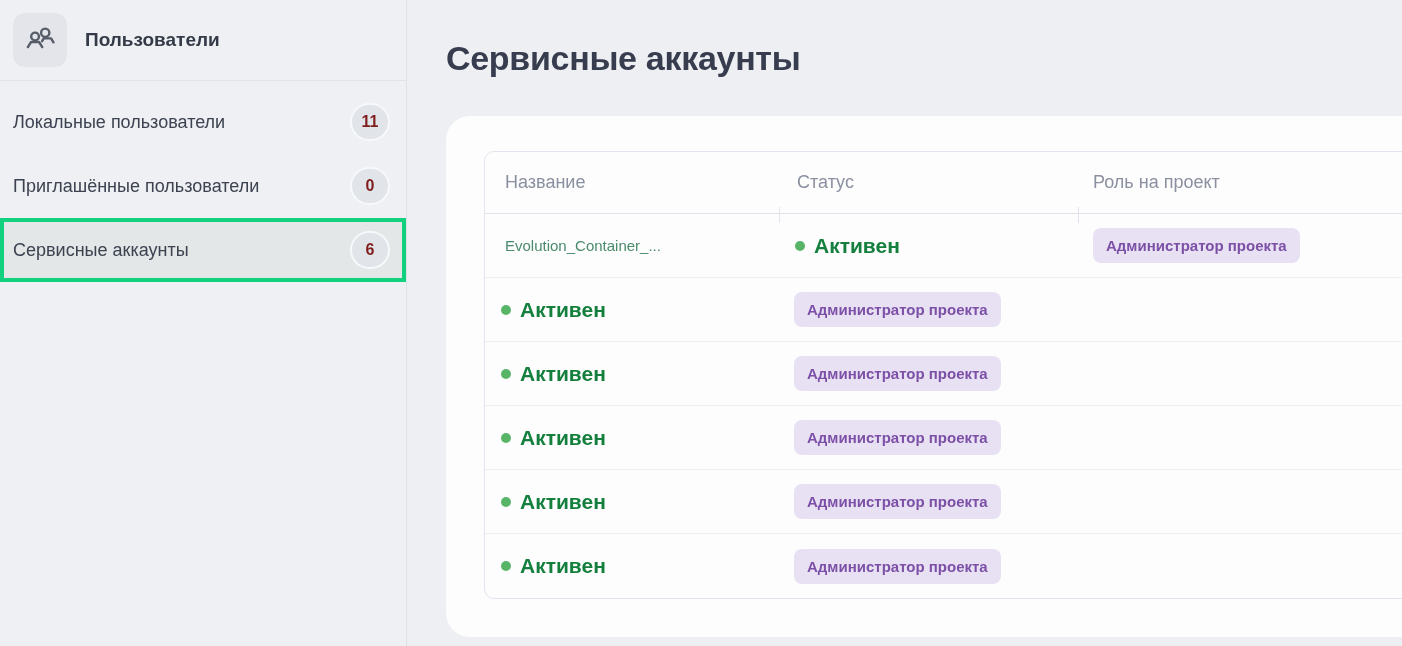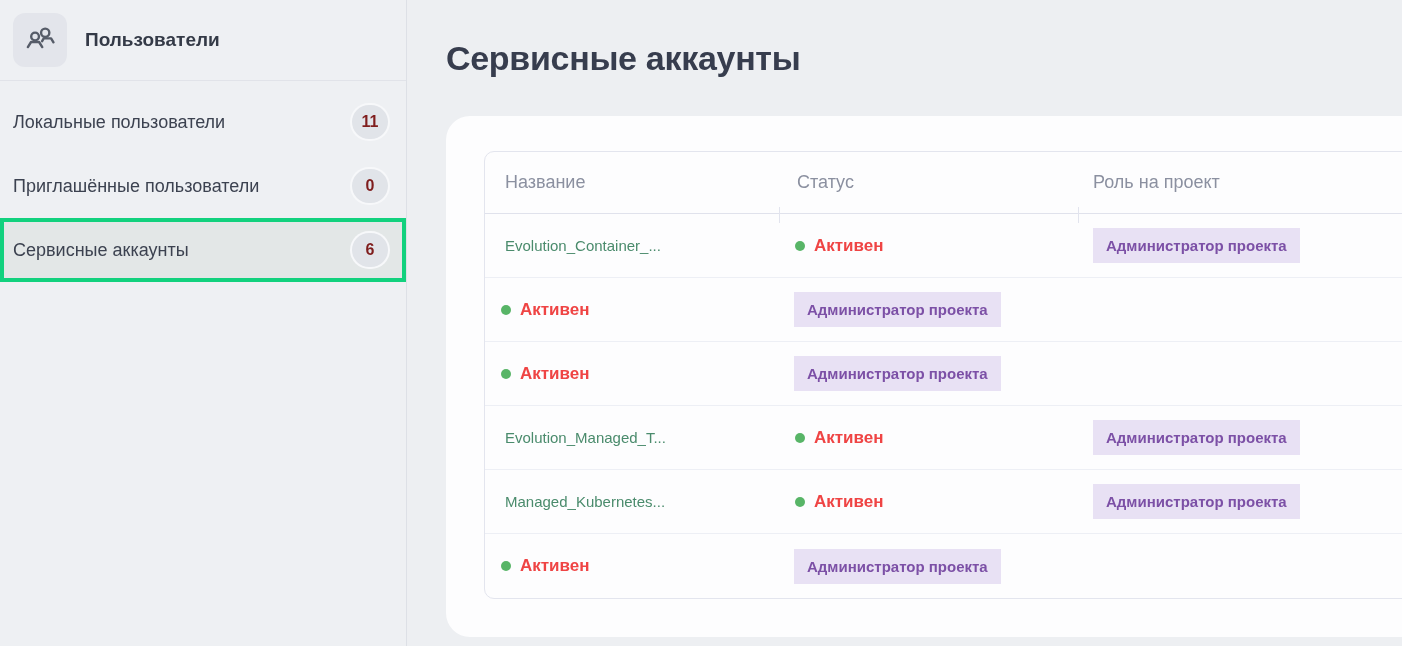--- a/index.html
+++ b/index.html
@@ -81,26 +81,26 @@
   .trow:last-child { border-bottom:none; }
   .cell-name {
     padding-left:20px; font-size:15px; color:var(--link,#4a8b6c);
     cursor:pointer; white-space:nowrap; overflow:hidden;
   }
   .cell-status { display:flex; align-items:center; gap:9px; padding-left:16px; }
   .status-dot {
     width:10px; height:10px; border-radius:50%;
     background:var(--status,#58b567); flex:0 0 auto;
   }
-  .status-text { font-size:17px; font-weight:700; color:#ef4444; }
+  .status-text { font-size:21px; font-weight:700; color:#15803d; }
   .cell-role { padding-left:15px; }
   .role-badge {
     display:inline-block; background:var(--role-bg,#e8e1f4);
     color:var(--role-fg,#7c50a6);
-    font-size:15px; font-weight:700; padding:9px 13px; border-radius:0;
+    font-size:15px; font-weight:700; padding:9px 13px; border-radius:8px;
     white-space:nowrap;
   }
 </style>
 </head>
 <body>
 
 <div class="app">
 
   <aside class="sidebar">
     <div class="sidebar-header">
@@ -170,32 +170,30 @@
           <div class="cell-status">
             <span class="status-dot"></span>
             <span class="status-text">Активен</span>
           </div>
           <div class="cell-role">
             <span class="role-badge">Администратор проекта</span>
           </div>
         </div>
 
         <div class="trow">
-          <div class="cell-name">Evolution_Managed_T...</div>
-          <div class="cell-status">
-            <span class="status-dot"></span>
-            <span class="status-text">Активен</span>
-          </div>
-          <div class="cell-role">
-            <span class="role-badge">Администратор проекта</span>
-          </div>
-        </div>
-
-        <div class="trow">
-          <div class="cell-name">Managed_Kubernetes...</div>
+          <div class="cell-status">
+            <span class="status-dot"></span>
+            <span class="status-text">Активен</span>
+          </div>
+          <div class="cell-role">
+            <span class="role-badge">Администратор проекта</span>
+          </div>
+        </div>
+
+        <div class="trow">
           <div class="cell-status">
             <span class="status-dot"></span>
             <span class="status-text">Активен</span>
           </div>
           <div class="cell-role">
             <span class="role-badge">Администратор проекта</span>
           </div>
         </div>
 
         <div class="trow">

